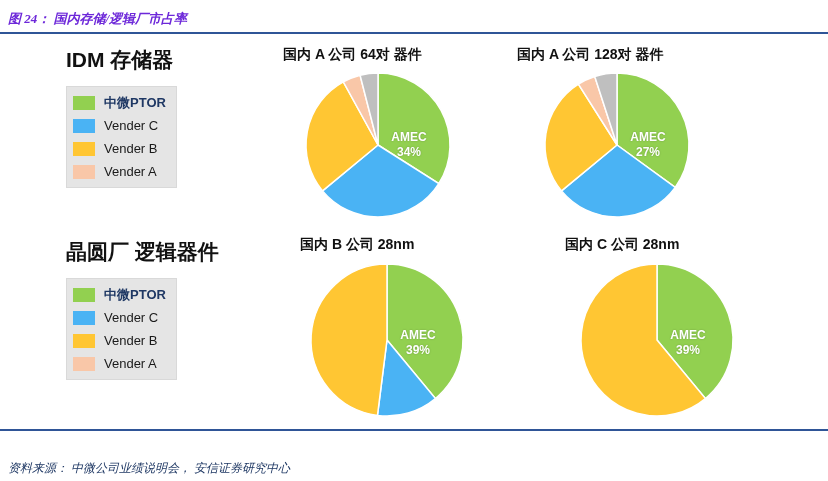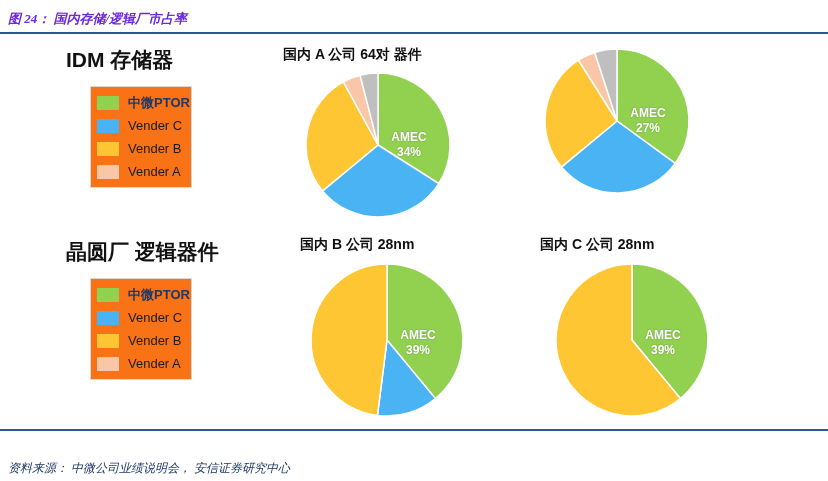--- a/index.html
+++ b/index.html
@@ -61,24 +61,23 @@
   }
   .legend-heading {
     font-size: 21px;
     font-weight: bold;
     color: #111;
     margin-bottom: 12px;
     white-space: nowrap;
   }
   .legend-rows {
     border: 1px solid #d9d9d9;
-    padding: 4px 1px 4px 6px;
+    padding: 4px 10px 4px 6px;
     display: inline-block;
-    background: #f97316;
-    margin-left: 24px;
+    background: #e5e5e5;
   }
   .legend-row {
     display: flex;
     align-items: center;
     height: 23px;
   }
   .legend-swatch {
     width: 22px;
     height: 14px;
     margin-right: 9px;
@@ -181,20 +180,21 @@
         <path d="M 95 75 L 77.09 5.26 A 72 72 0 0 1 95.00 3.00 Z" fill="#bfbfbf" stroke="#ffffff" stroke-width="1.5"></path>
       </svg>
     <div class="pie-label" style="left:96px; top:60px; width:60px;">
       <span>AMEC</span><br>
       <span>34%</span>
     </div>
   </div>
 </div>
 
 <div class="chart-block" style="left:517px; top:46px; width:200px;">
+  <div class="chart-title">国内 A 公司 128对 器件</div>
   <div class="pie-wrap" style="width:200px;height:150px;">
     <svg id="pie-a128" width="200" height="150" viewBox="0 0 200 150">
         <path d="M 100 75 L 100.00 3.00 A 72 72 0 0 1 158.25 117.32 Z" fill="#92d050" stroke="#ffffff" stroke-width="1.5"></path>
         <path d="M 100 75 L 158.25 117.32 A 72 72 0 0 1 44.52 120.89 Z" fill="#4ab3f4" stroke="#ffffff" stroke-width="1.5"></path>
         <path d="M 100 75 L 44.52 120.89 A 72 72 0 0 1 61.42 14.21 Z" fill="#ffc633" stroke="#ffffff" stroke-width="1.5"></path>
         <path d="M 100 75 L 61.42 14.21 A 72 72 0 0 1 77.75 6.52 Z" fill="#f9c7a8" stroke="#ffffff" stroke-width="1.5"></path>
         <path d="M 100 75 L 77.75 6.52 A 72 72 0 0 1 100.00 3.00 Z" fill="#bfbfbf" stroke="#ffffff" stroke-width="1.5"></path>
       </svg>
     <div class="pie-label" style="left:101px; top:60px; width:60px;">
       <span>AMEC</span><br>
@@ -211,21 +211,21 @@
         <path d="M 87 80 L 135.44 138.56 A 76 76 0 0 1 77.47 155.40 Z" fill="#4ab3f4" stroke="#ffffff" stroke-width="1.5"></path>
         <path d="M 87 80 L 77.47 155.40 A 76 76 0 0 1 87.00 4.00 Z" fill="#ffc633" stroke="#ffffff" stroke-width="1.5"></path>
       </svg>
     <div class="pie-label" style="left:88px; top:68px; width:60px;">
       <span>AMEC</span><br>
       <span>39%</span>
     </div>
   </div>
 </div>
 
-<div class="chart-block" style="left:540px; top:236px; width:190px;">
+<div class="chart-block" style="left:565px; top:236px; width:190px;">
   <div class="chart-title">国内 C 公司 28nm</div>
   <div class="pie-wrap" style="width:190px;height:160px;">
     <svg id="pie-c28" width="190" height="160" viewBox="0 0 190 160">
         <path d="M 92 80 L 92.00 4.00 A 76 76 0 0 1 140.44 138.56 Z" fill="#92d050" stroke="#ffffff" stroke-width="1.5"></path>
         <path d="M 92 80 L 140.44 138.56 A 76 76 0 1 1 92.00 4.00 Z" fill="#ffc633" stroke="#ffffff" stroke-width="1.5"></path>
       </svg>
     <div class="pie-label" style="left:93px; top:68px; width:60px;">
       <span>AMEC</span><br>
       <span>39%</span>
     </div>

